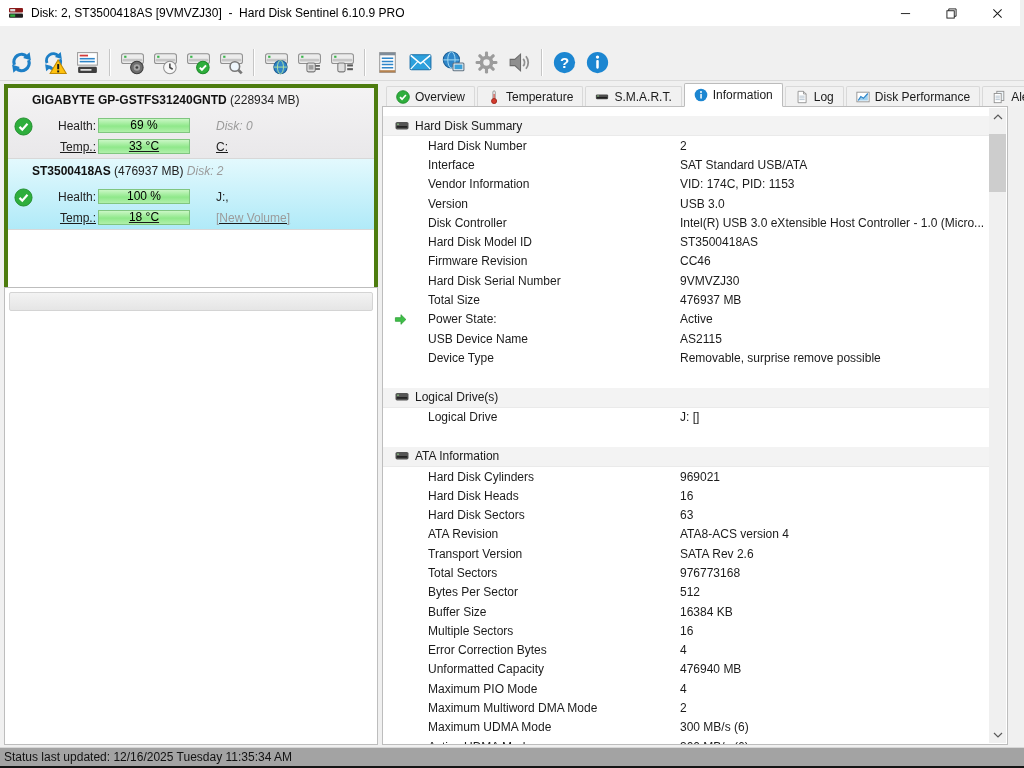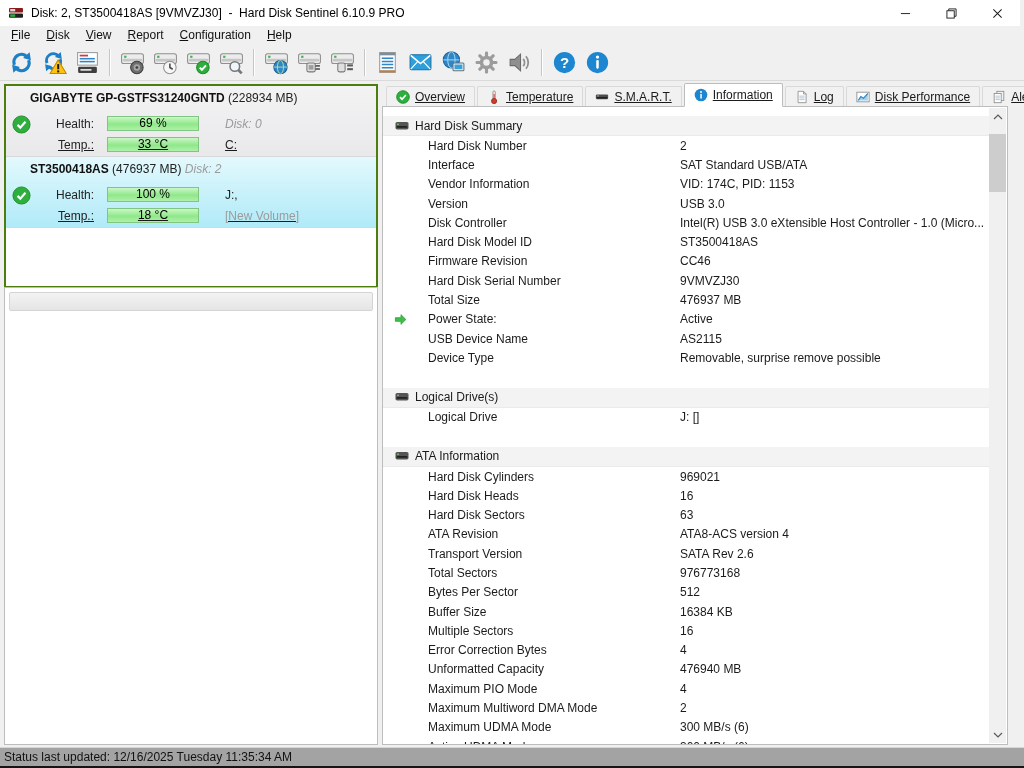--- a/index.html
+++ b/index.html
@@ -25,43 +25,43 @@
 
   
   .toolbar{position:absolute;top:44px;left:0;right:0;height:36px;background:#f0f0f0;
            border-bottom:1px solid #dadada;display:flex;align-items:center;padding-left:5px;}
   .tool-btn{width:31px;height:31px;display:flex;align-items:center;justify-content:center;margin:0 1px;}
   .tool-ic svg{width:25px;height:25px;display:block;}
   .tool-sep{width:1px;height:27px;background:#c6c6c6;margin:0 5px;border-right:1px solid #fff;}
 
   
   .sidebar{position:absolute;top:84px;left:4px;width:374px;bottom:23px;}
-  .disk-list{position:absolute;top:0;left:0;right:0;height:200px;background:#fff;border:2px solid #4d7c0f;overflow:hidden;}
+  .disk-list{position:absolute;top:0;left:0;right:0;height:200px;background:#fff;border:4px solid #4d7c0f;overflow:hidden;}
   .disk-entry{position:relative;height:70px;border-bottom:1px solid #d8d8d8;}
   .disk-entry.normal{background:linear-gradient(#f4f3f4,#e9e8ea);}
   .disk-entry.selected{background:linear-gradient(#e3f9fd,#b0eaf8);}
   .check-badge{position:absolute;left:6px;top:29px;width:19px;height:19px;}
   .check-badge svg{width:19px;height:19px;display:block;}
   .entry-name{padding:5px 0 0 24px;height:16px;white-space:nowrap;}
   .nb{font-weight:bold;color:#111;}
   .ns{color:#222;}
   .entry-row{display:flex;align-items:center;height:17px;margin-top:8px;white-space:nowrap;}
   .entry-row + .entry-row{margin-top:4px;text-decoration:underline;}
-  .rlabel{flex:0 0 88px;text-align:right;padding-right:13px;color:#222;}
+  .rlabel{flex:0 0 88px;text-align:right;padding-right:2px;color:#222;}
   .bar{flex:0 0 92px;height:15px;box-sizing:border-box;border:1px solid #80c680;border-radius:0;
        background:linear-gradient(#caf7c5,#8fe88a 55%,#b0f0aa);text-align:center;line-height:13px;color:#000;}
   .rright{margin-left:26px;color:#222;}
   .muted{color:#9b9b9b;}
   .muted-italic{color:#9b9b9b;font-style:italic;}
   .lower-panel{position:absolute;top:203px;left:0;right:0;bottom:0;background:#fff;border:1px solid #bdbdbd;padding:4px;box-sizing:border-box;}
   .lower-strip{height:17px;border:1px solid #d4d4d4;border-radius:2px;background:linear-gradient(#f3f3f3,#e5e5e5);}
 
   
   .content{position:absolute;top:84px;left:382px;right:16px;bottom:23px;}
-  .tabbar{position:relative;height:22px;display:flex;align-items:flex-end;padding-left:4px;z-index:2;text-decoration:underline;}
+  .tabbar{position:relative;height:22px;display:flex;align-items:flex-end;padding-left:4px;z-index:2;}
   .tab{display:flex;align-items:center;gap:5px;height:19px;padding:0 9px;margin-right:2px;
        background:#f1f1f1;border:1px solid #d9d9d9;border-bottom:none;border-radius:2px 2px 0 0;color:#1a1a1a;white-space:nowrap;}
   .tab.active{background:#fff;height:22px;border:1px solid #bcbcbc;border-bottom:1px solid #fff;margin-bottom:-1px;z-index:3;}
   .tab-ic{width:14px;height:14px;flex:none;}
   .tab-ic svg{width:14px;height:14px;display:block;}
   .content-box{position:absolute;top:22px;left:0;right:0;bottom:0;background:#fff;border:1px solid #bdbdbd;overflow:hidden;}
   .content-inner{position:absolute;top:0;left:0;right:18px;bottom:0;overflow:hidden;padding-top:9px;}
 
   .section{margin-bottom:20px;}
   .section-header{height:19px;background:#f3f3f3;border-bottom:1px solid #eaeaea;
@@ -120,28 +120,20 @@
       <div class="win-btn">
           <span>
             <svg viewBox="0 0 12 12">
               <path d="M1.5 1.5l9 9M10.5 1.5l-9 9" stroke="#1a1a1a" stroke-width="1.1"></path>
             </svg>
           </span>
         </div>
     </div>
   </div>
 
-  <div class="menubar" id="menubar">
-      <div class="menu-item">File</div>
-      <div class="menu-item">Disk</div>
-      <div class="menu-item">View</div>
-      <div class="menu-item">Report</div>
-      <div class="menu-item">Configuration</div>
-      <div class="menu-item">Help</div>
-    </div>
 
   <div class="toolbar" id="toolbar">
       <div class="tool-btn">
         <span class="tool-ic">
           <svg viewBox="0 0 24 24">
             <path d="M5.2 14.2A7.3 7.3 0 0 1 17 6.2" fill="none" stroke="#1d7fc6" stroke-width="3.1"></path>
             <polygon points="19.8,2.2 21,9.8 13.6,7.6" fill="#1d7fc6"></polygon>
             <path d="M18.8 9.8A7.3 7.3 0 0 1 7 17.8" fill="none" stroke="#1d7fc6" stroke-width="3.1"></path>
             <polygon points="4.2,21.8 3,14.2 10.4,16.4" fill="#1d7fc6"></polygon>
           </svg>

